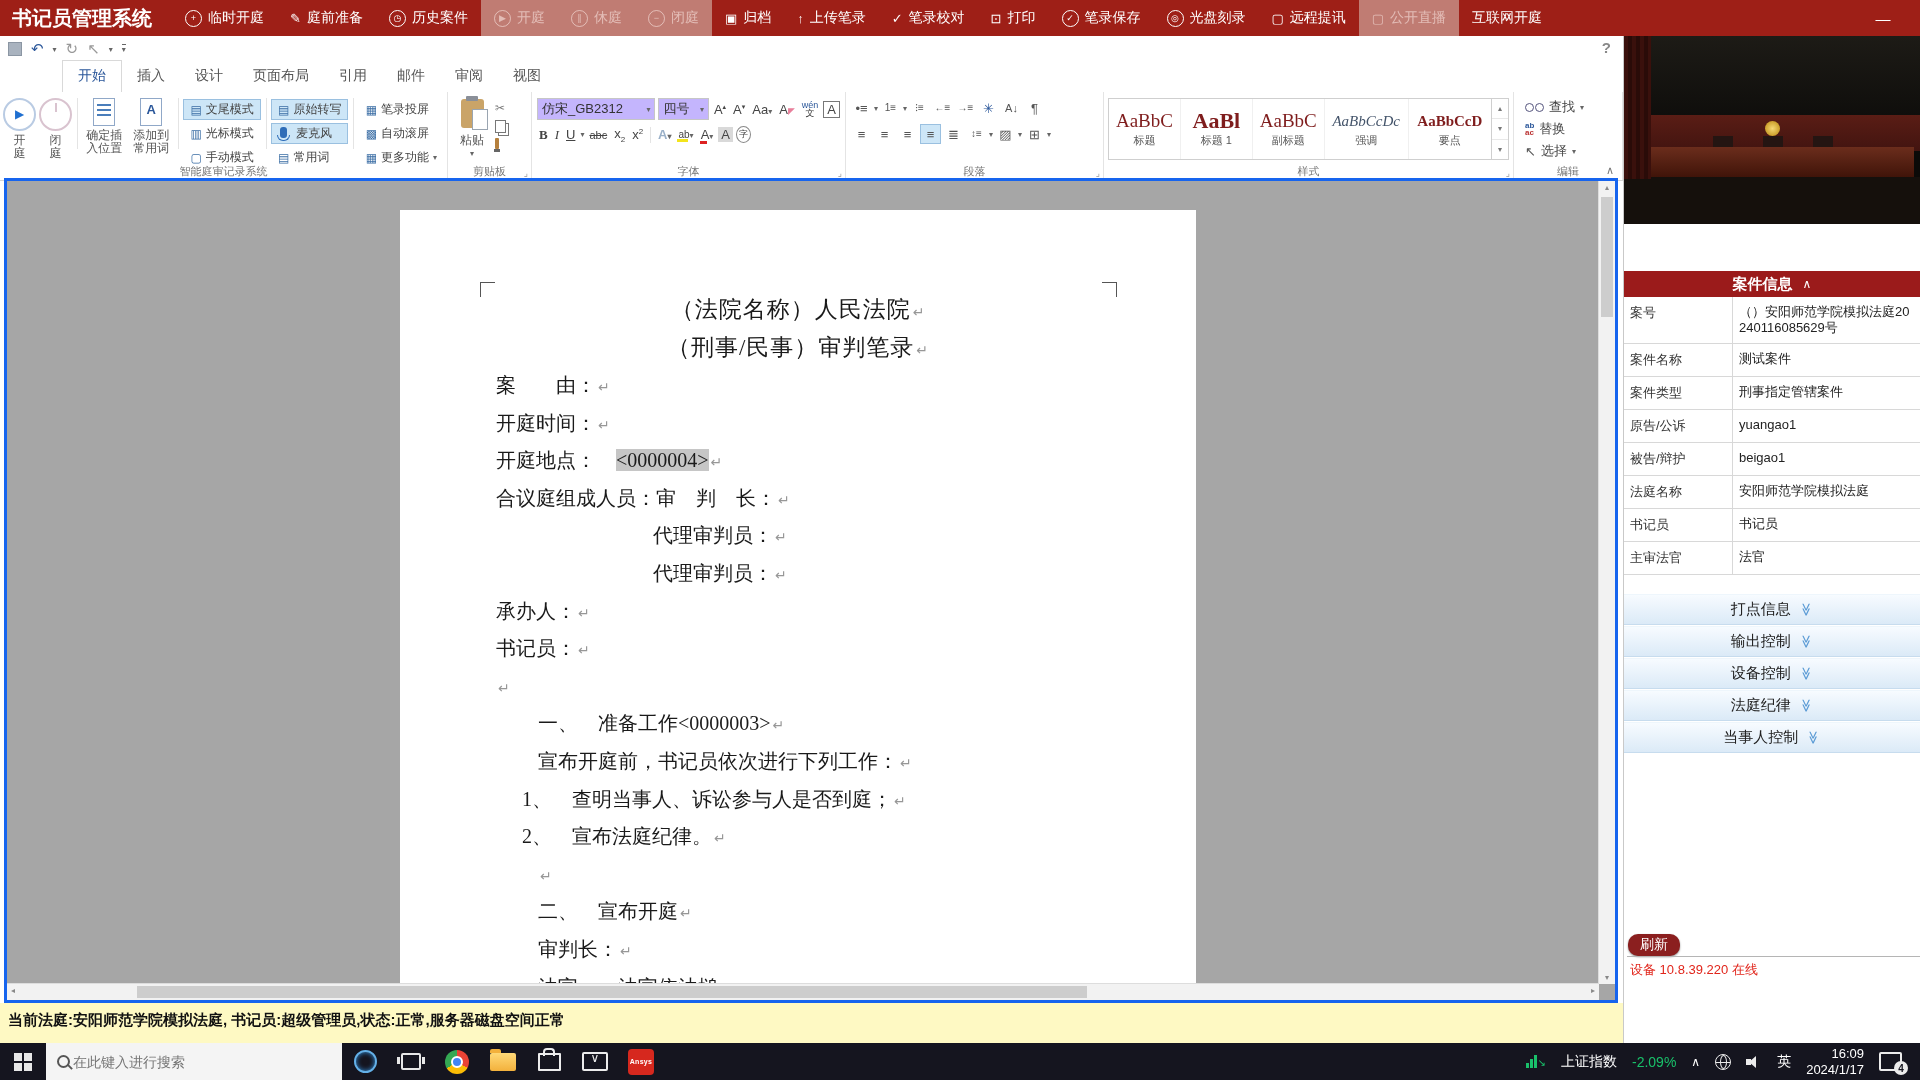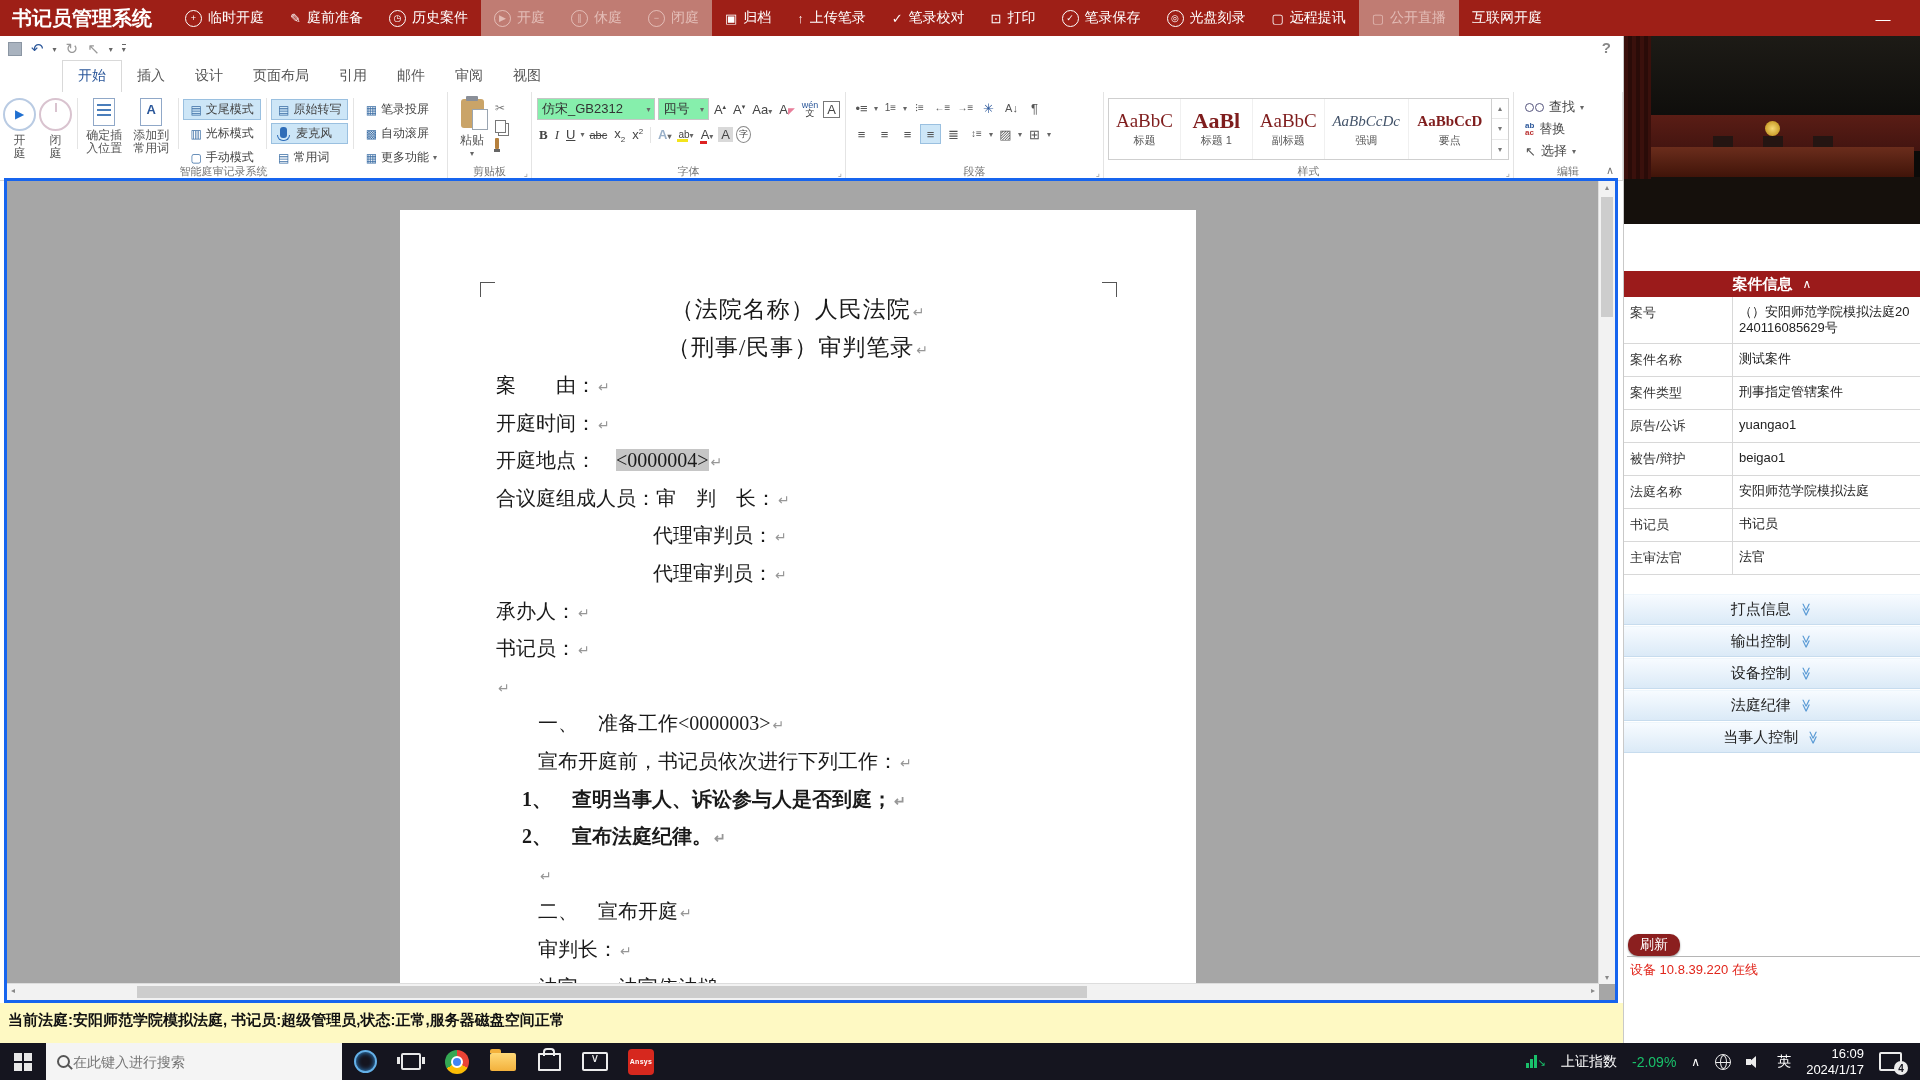--- a/index.html
+++ b/index.html
@@ -67,21 +67,21 @@
       border-top:none;border-radius:0 0 6px 6px;}
   .pastebtn{display:flex;flex-direction:column;align-items:center;width:42px;padding-top:5px;color:#555;}
   .pasteic{width:23px;height:29px;background:#caa468;border-radius:3px;position:relative;margin-bottom:4px;}
   .pasteic::before{content:"";position:absolute;top:-3px;left:5px;width:12px;height:5px;background:#8a8f98;border-radius:1px;}
   .pasteic::after{content:"";position:absolute;right:-4px;bottom:-2px;width:14px;height:19px;background:#fff;border:1px solid #9aa5b1;}
   .clipcol{display:flex;flex-direction:column;gap:5px;padding-top:7px;color:#777;font-size:12px;}
   .copyic{width:9px;height:11px;border:1px solid #777;background:#fff;box-shadow:3px 3px 0 -1px #fff,3px 3px 0 0 #777;}
   .brush{width:4px;height:11px;background:#b5803d;border-radius:1px;position:relative;}
   .brush::after{content:"";position:absolute;left:-1px;bottom:-3px;width:6px;height:3px;background:#666;}
   .frow{display:flex;align-items:center;gap:3px;padding:4px 2px 2px;}
-  .combo{border:1px solid #c6c6c6;background:#86efac;padding:1px 4px;display:flex;align-items:center;
+  .combo{border:1px solid #c6c6c6;background:#c4b5fd;padding:1px 4px;display:flex;align-items:center;
          justify-content:space-between;font-size:13px;color:#333;height:18px;}
   .fbtn{padding:0 2px;font-size:13px;color:#444;position:relative;}
   .ubar::after{content:"";position:absolute;left:1px;right:1px;bottom:-2px;height:3px;}
   .pics{display:flex;align-items:center;gap:2px;padding:4px 2px 2px;}
   .pic{min-width:19px;height:18px;display:flex;align-items:center;justify-content:center;color:#555;
        font-size:13px;border:1px solid transparent;line-height:1;}
   .pic.on{background:#cde6f7;border-color:#9ac0e0;}
   .stybox{border:1px solid #cfcfcf;margin:4px 1px;display:flex;height:60px;}
   .sty{display:flex;flex-direction:column;align-items:center;justify-content:center;border-right:1px solid #f0f0f0;}
   .styp{font-size:19px;color:#7f1d1d;font-family:"Liberation Serif",serif;line-height:22px;}
@@ -97,21 +97,21 @@
 
   
   .docarea{position:absolute;left:4px;top:142px;width:1614px;height:825px;background:#a6a6a6;
            border:3px solid #1664ee;box-sizing:border-box;overflow:hidden;}
   .page{position:absolute;left:393px;top:29px;width:796px;height:780px;background:#fff;}
   .cropTL{position:absolute;left:80px;top:72px;width:14px;height:14px;border-left:1px solid #555;border-top:1px solid #555;}
   .cropTR{position:absolute;left:702px;top:72px;width:14px;height:14px;border-right:1px solid #555;border-top:1px solid #555;}
   .dtext{position:absolute;left:0;top:82px;right:0;font-family:"Liberation Serif",serif;font-size:20px;color:#1a1a1a;}
   .dtitle{text-align:center;font-size:23px;line-height:35px;letter-spacing:1px;}
   .dline{line-height:34.6px;white-space:pre;}
-  .l0{padding-left:96px;}.ld{padding-left:253px;}.l1{padding-left:138px;}.ln{padding-left:122px;font-weight:bold;}
+  .l0{padding-left:96px;}.ld{padding-left:253px;}.l1{padding-left:138px;}.ln{padding-left:122px;}
   .pilcrow{color:#979797;font-size:14px;margin-left:2px;}
   .hl{background:#c6c6c6;}
   .vsb{position:absolute;right:0;top:0;width:16px;bottom:16px;background:#f2f2f2;border-left:1px solid #ddd;}
   .vsb .up{position:absolute;top:2px;left:0;right:0;text-align:center;font-size:8px;color:#888;}
   .vsb .dn{position:absolute;bottom:2px;left:0;right:0;text-align:center;font-size:8px;color:#888;}
   .vthumb{position:absolute;left:2px;right:2px;top:16px;height:120px;background:#cdcdcd;}
   .hsb{position:absolute;left:0;right:16px;bottom:0;height:16px;background:#f2f2f2;border-top:1px solid #ddd;}
   .hsb .lf{position:absolute;left:4px;top:2px;font-size:8px;color:#888;}
   .hsb .rt{position:absolute;right:4px;top:2px;font-size:8px;color:#888;}
   .hthumb{position:absolute;left:130px;width:950px;top:2px;bottom:2px;background:#cdcdcd;}

